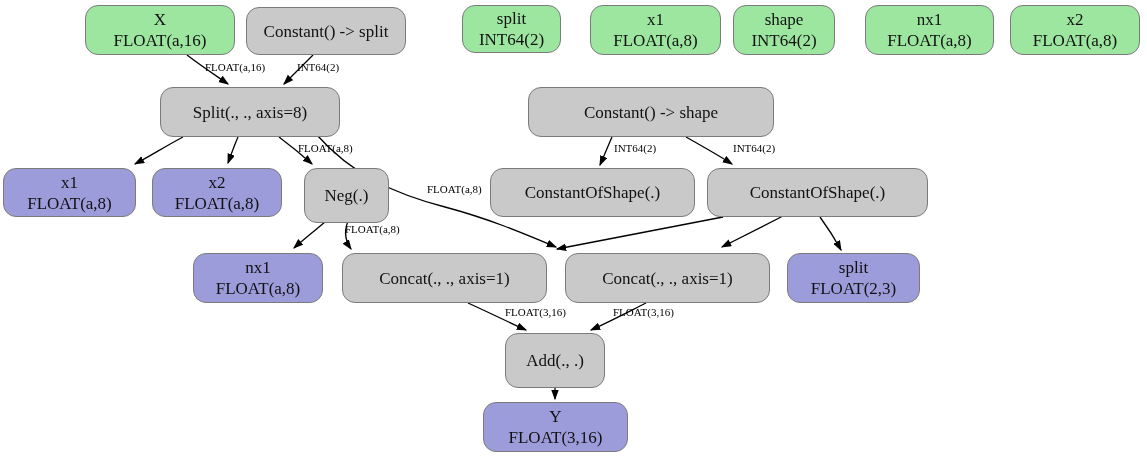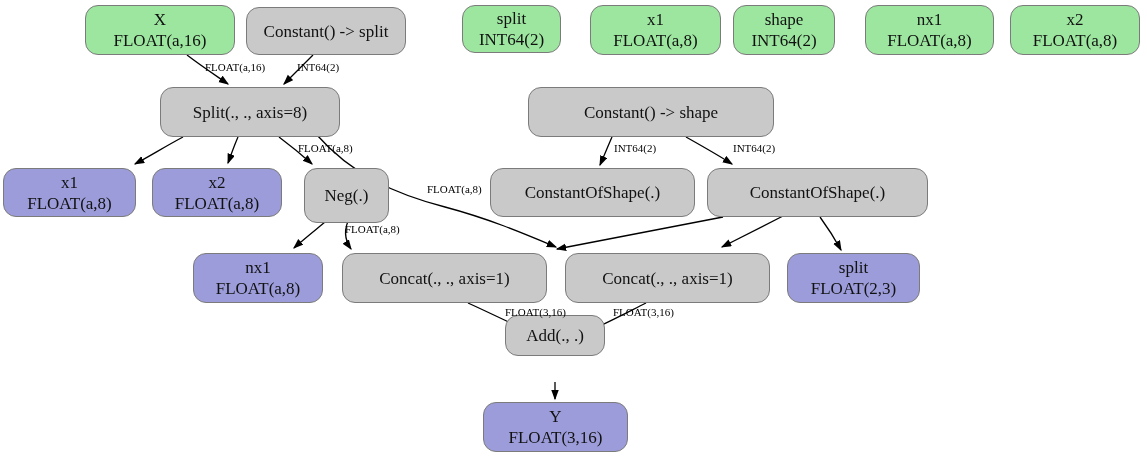--- a/index.html
+++ b/index.html
@@ -131,21 +131,21 @@
   </div>
   <div class="node op" style="left:565px;top:253px;width:205px;height:50px">
     <span>Concat(., ., axis=1)</span>
     <span></span>
   </div>
   <div class="node output" style="left:787px;top:253px;width:133px;height:50px">
     <span>split</span>
     <span>FLOAT(2,3)</span>
   </div>
 
-  <div class="node op" style="left:505px;top:315px;width:100px;height:41px">
+  <div class="node op" style="left:505px;top:333px;width:100px;height:55px">
     <span>Add(., .)</span>
     <span></span>
   </div>
 
   <div class="node output" style="left:483px;top:402px;width:145px;height:50px">
     <span>Y</span>
     <span>FLOAT(3,16)</span>
   </div>
 
   <span class="elabel" style="left:205px;top:62px">FLOAT(a,16)</span>

